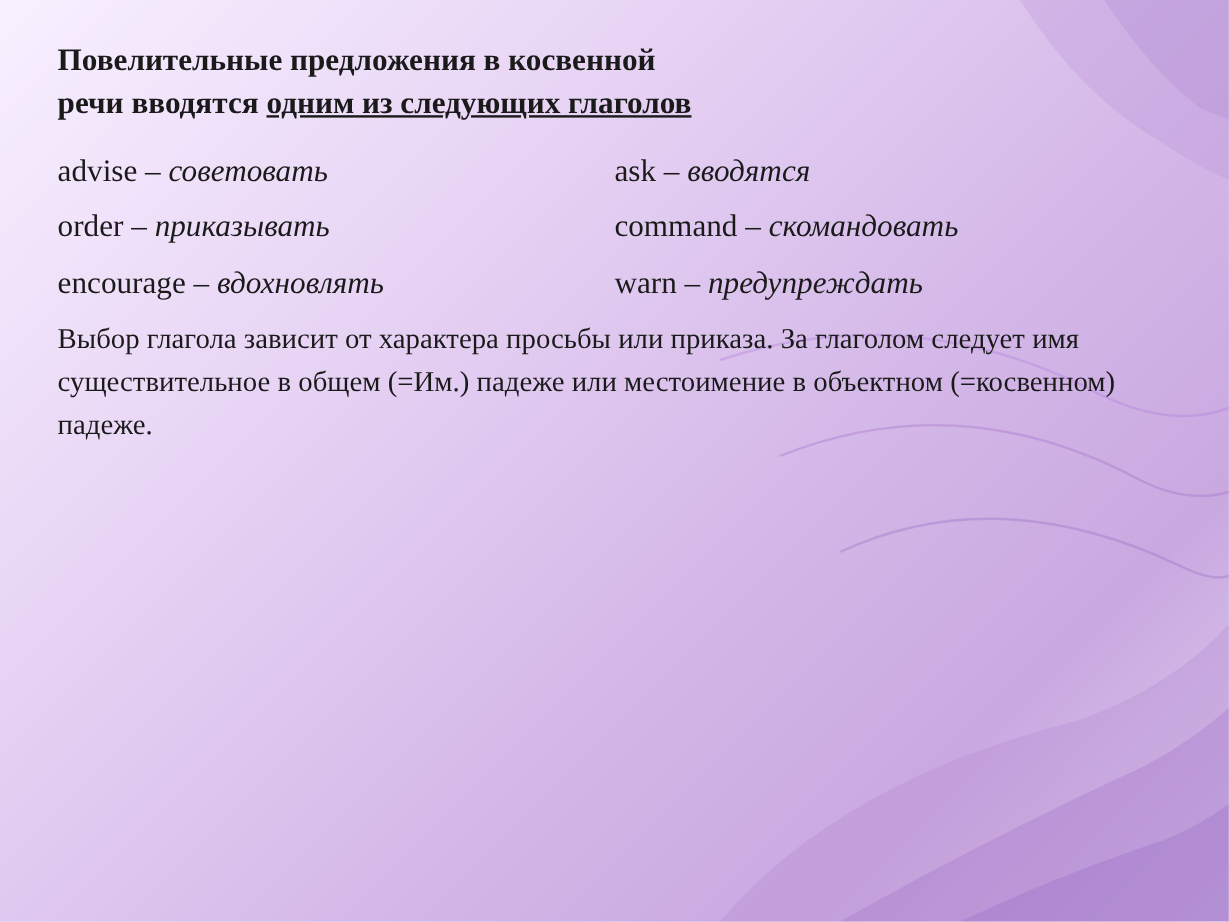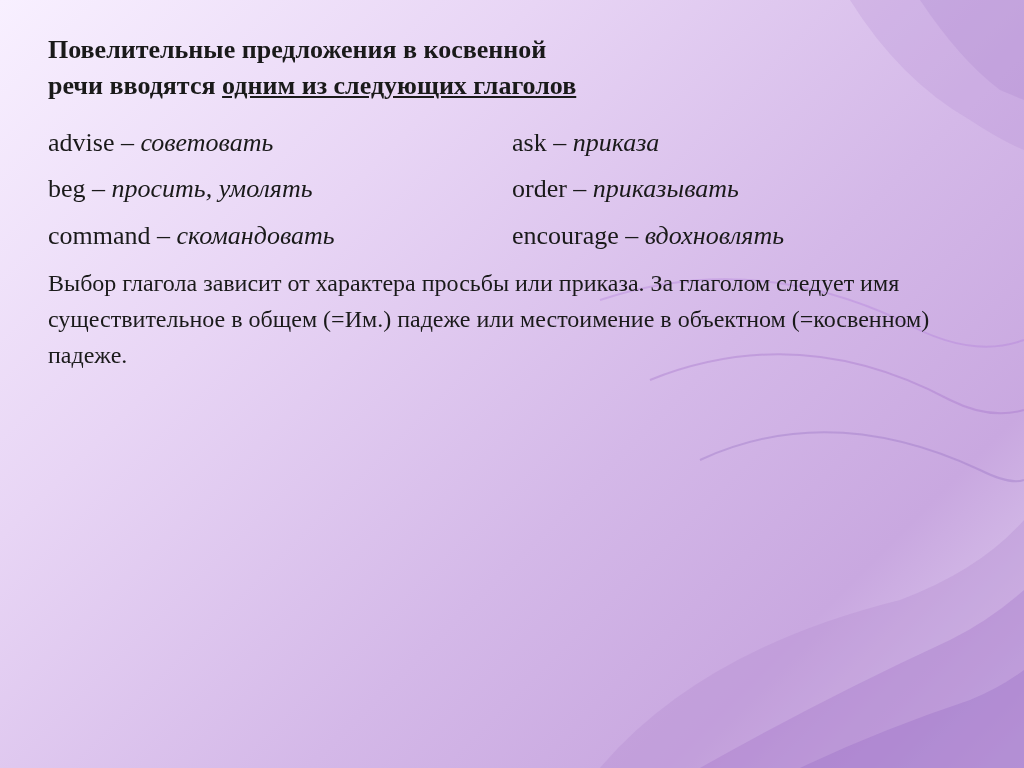--- a/index.html
+++ b/index.html
@@ -117,22 +117,22 @@
 
   <div class="title-block">
     <div class="title-text">Повелительные предложения в косвенной</div>
     <div class="title-text">
       <span>речи вводятся </span><span class="underline">одним из следующих глаголов</span>
     </div>
   </div>
 
   <div class="verb-grid" id="verb-grid">
   <div class="verb-item"><span class="verb-en">advise</span> <span class="dash">–</span>  <span class="verb-ru">советовать</span></div>
-      <div class="verb-item"><span class="verb-en">ask</span> <span class="dash">–</span> <span class="verb-ru">приказа</span></div>
-      <div class="verb-item"><span class="verb-en">beg</span> <span class="dash">–</span>  <span class="verb-ru">просить, умолять</span></div>
+      <div class="verb-item"><span class="verb-en">ask</span> <span class="dash">–</span> <span class="verb-ru">вводятся</span></div>
       <div class="verb-item"><span class="verb-en">order</span> <span class="dash">–</span> <span class="verb-ru">приказывать</span></div>
       <div class="verb-item"><span class="verb-en">command</span> <span class="dash">–</span> <span class="verb-ru">скомандовать</span></div>
       <div class="verb-item"><span class="verb-en">encourage</span> <span class="dash">–</span>  <span class="verb-ru">вдохновлять</span></div>
+      <div class="verb-item"><span class="verb-en">warn</span> <span class="dash">–</span> <span class="verb-ru">предупреждать</span></div>
     </div>
 
   <div class="footer-text">Выбор глагола зависит от характера просьбы или приказа. За глаголом следует имя существительное в общем (=Им.) падеже или местоимение в объектном (=косвенном) падеже.</div>
 
 </div>
 
 </body></html>

